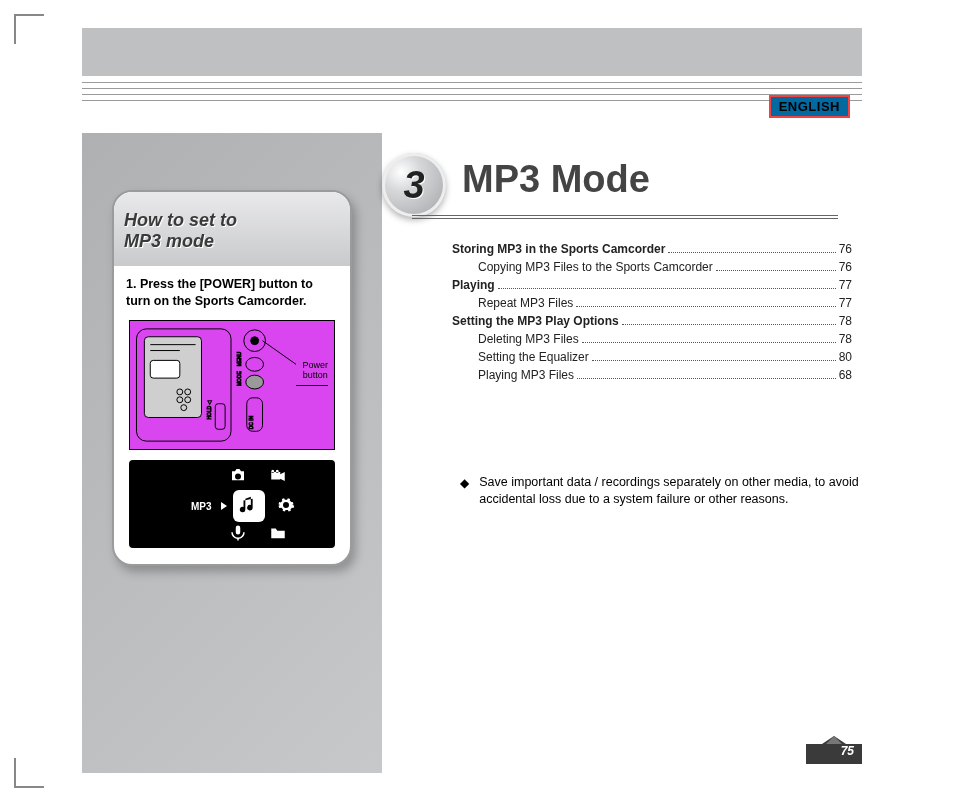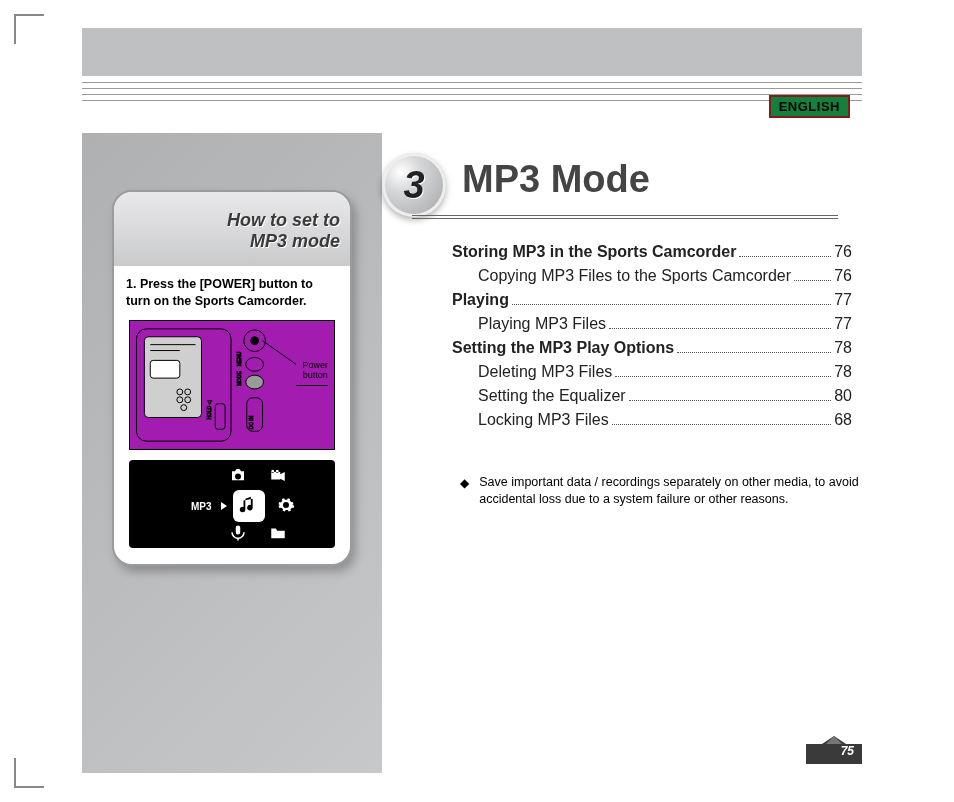--- a/index.html
+++ b/index.html
@@ -26,22 +26,22 @@
     left: 0; top: 82px; width: 780px; height: 22px;
     background: repeating-linear-gradient(
       to bottom,
       #9a9a9a 0, #9a9a9a 1px,
       #fff 1px, #fff 6px
     );
   }
   .lang-badge {
     position: absolute;
     right: 12px; top: 95px;
-    background: #15803d;
-    border: 2px solid #7f1d1d;
+    background: #0369a1;
+    border: 2px solid #ef4444;
     padding: 2px 8px;
     font-weight: bold;
     font-size: 13px;
     letter-spacing: 0.5px;
   }
 
   
   .grey-slab {
     position: absolute;
     left: 0; top: 133px;
@@ -58,21 +58,21 @@
     border: 2px solid #9a9b9d;
     border-radius: 20px;
     box-shadow: 4px 6px 10px rgba(0,0,0,0.25);
     overflow: hidden;
   }
   .callout-head {
     background: linear-gradient(#e9e9eb, #c9cacc);
     border-top-left-radius: 18px;
     border-top-right-radius: 18px;
     padding: 18px 10px 14px 10px;
-    text-align: right;
+    text-align: left;
     font-weight: bold;
     font-style: italic;
     font-size: 18px;
     color: #3a3a3a;
     text-shadow: 1px 1px 0 #fff;
   }
   .callout-body {
     padding: 10px 12px 16px 12px;
     font-size: 12.5px;
     line-height: 1.35;
@@ -81,21 +81,21 @@
   .step-num { font-weight: bold; }
   .step-text { font-weight: bold; }
   .step-mode { color: #7a7a7a; font-weight: bold; font-style: italic; }
 
   
   .cam-draw {
     width: 206px; height: 130px;
     border: 1px solid #000;
     margin: 4px auto 10px auto;
     position: relative;
-    background: #a21caf;
+    background: #d946ef;
   }
   .cam-draw svg { width: 100%; height: 100%; }
   .power-label {
     position: absolute;
     right: 6px; top: 40px;
     font-size: 9px; line-height: 1.1;
     text-align: center;
   }
   .power-line {
     position: absolute;
@@ -162,21 +162,21 @@
     position: absolute;
     left: 330px; top: 215px;
     width: 426px; height: 4px;
     background: linear-gradient(to bottom, #666 0, #666 1px, transparent 1px, transparent 3px, #666 3px, #666 4px);
   }
 
   .toc {
     position: absolute;
     left: 370px; top: 240px;
     width: 400px;
-    font-size: 16px;
+    font-size: 12px;
     color: #222;
   }
   .toc-row {
     display: flex;
     align-items: baseline;
     line-height: 1.5;
     white-space: nowrap;
   }
   .toc-row.sub { padding-left: 26px; justify-content: space-between; }
   .toc-label { flex: 0 0 auto; }
@@ -336,41 +336,41 @@
         <span class="toc-label">Copying MP3 Files to the Sports Camcorder</span>
         <span class="toc-dots"></span>
         <span class="toc-page">76</span>
       </div>
       <div class="toc-row">
         <span class="toc-label bold">Playing</span>
         <span class="toc-dots"></span>
         <span class="toc-page">77</span>
       </div>
       <div class="toc-row sub">
-        <span class="toc-label">Playing MP3 Files</span>
+        <span class="toc-label">Repeat MP3 Files</span>
         <span class="toc-dots"></span>
         <span class="toc-page">77</span>
       </div>
       <div class="toc-row">
         <span class="toc-label bold">Setting the MP3 Play Options</span>
         <span class="toc-dots"></span>
         <span class="toc-page">78</span>
       </div>
       <div class="toc-row sub">
         <span class="toc-label">Deleting MP3 Files</span>
         <span class="toc-dots"></span>
         <span class="toc-page">78</span>
       </div>
       <div class="toc-row sub">
         <span class="toc-label">Setting the Equalizer</span>
         <span class="toc-dots"></span>
         <span class="toc-page">80</span>
       </div>
       <div class="toc-row sub">
-        <span class="toc-label">Locking MP3 Files</span>
+        <span class="toc-label">Playing MP3 Files</span>
         <span class="toc-dots"></span>
         <span class="toc-page">68</span>
       </div>
     </div>
 
   <div class="note">
     <div class="diamond">◆</div>
     <div>Save important data / recordings separately on other media, to avoid accidental loss due to a system failure or other reasons.</div>
   </div>
 

